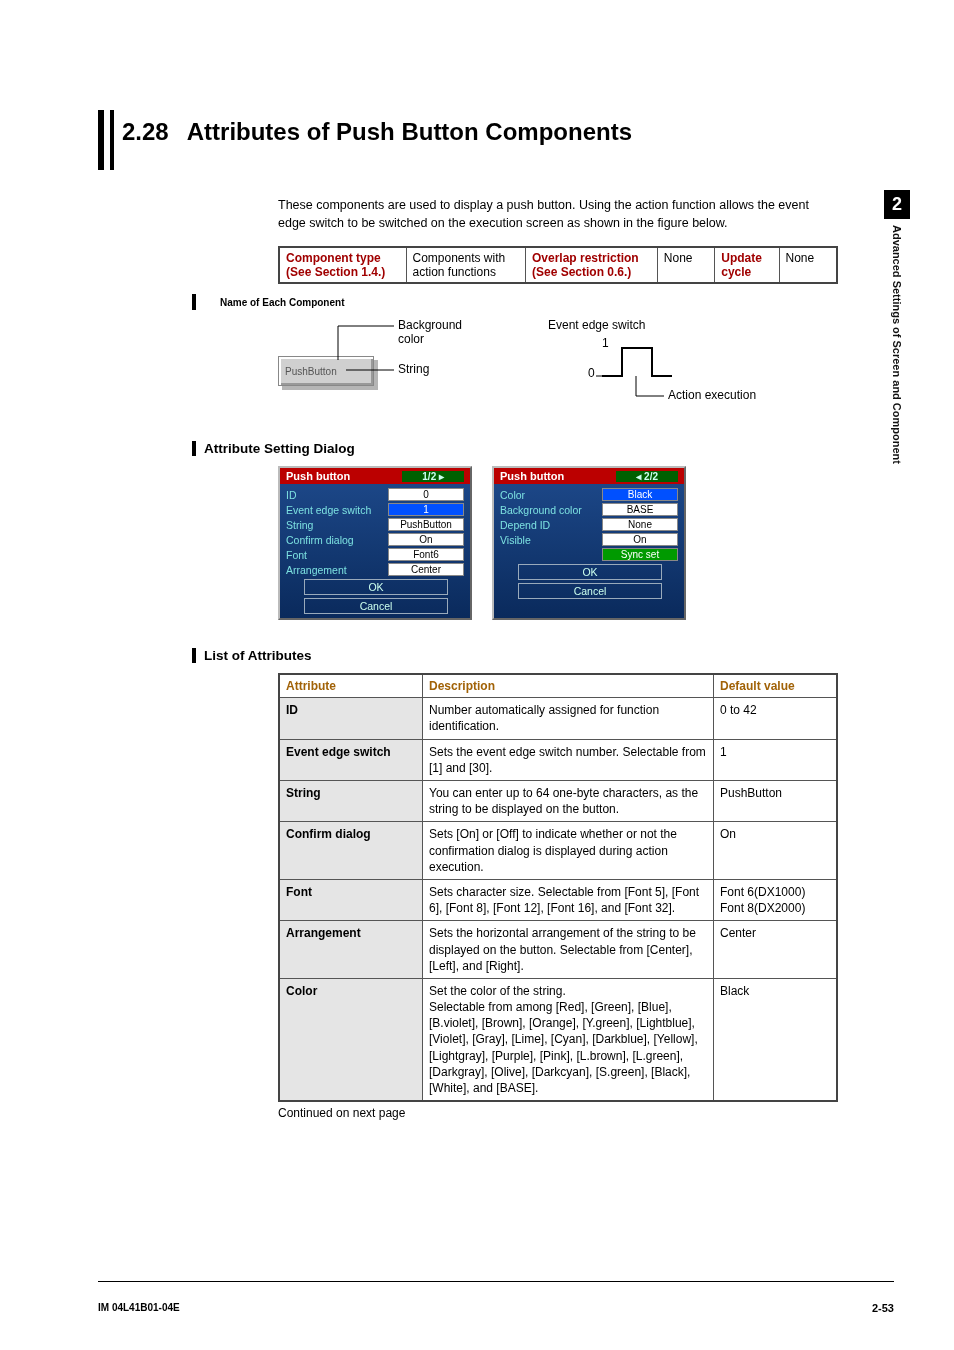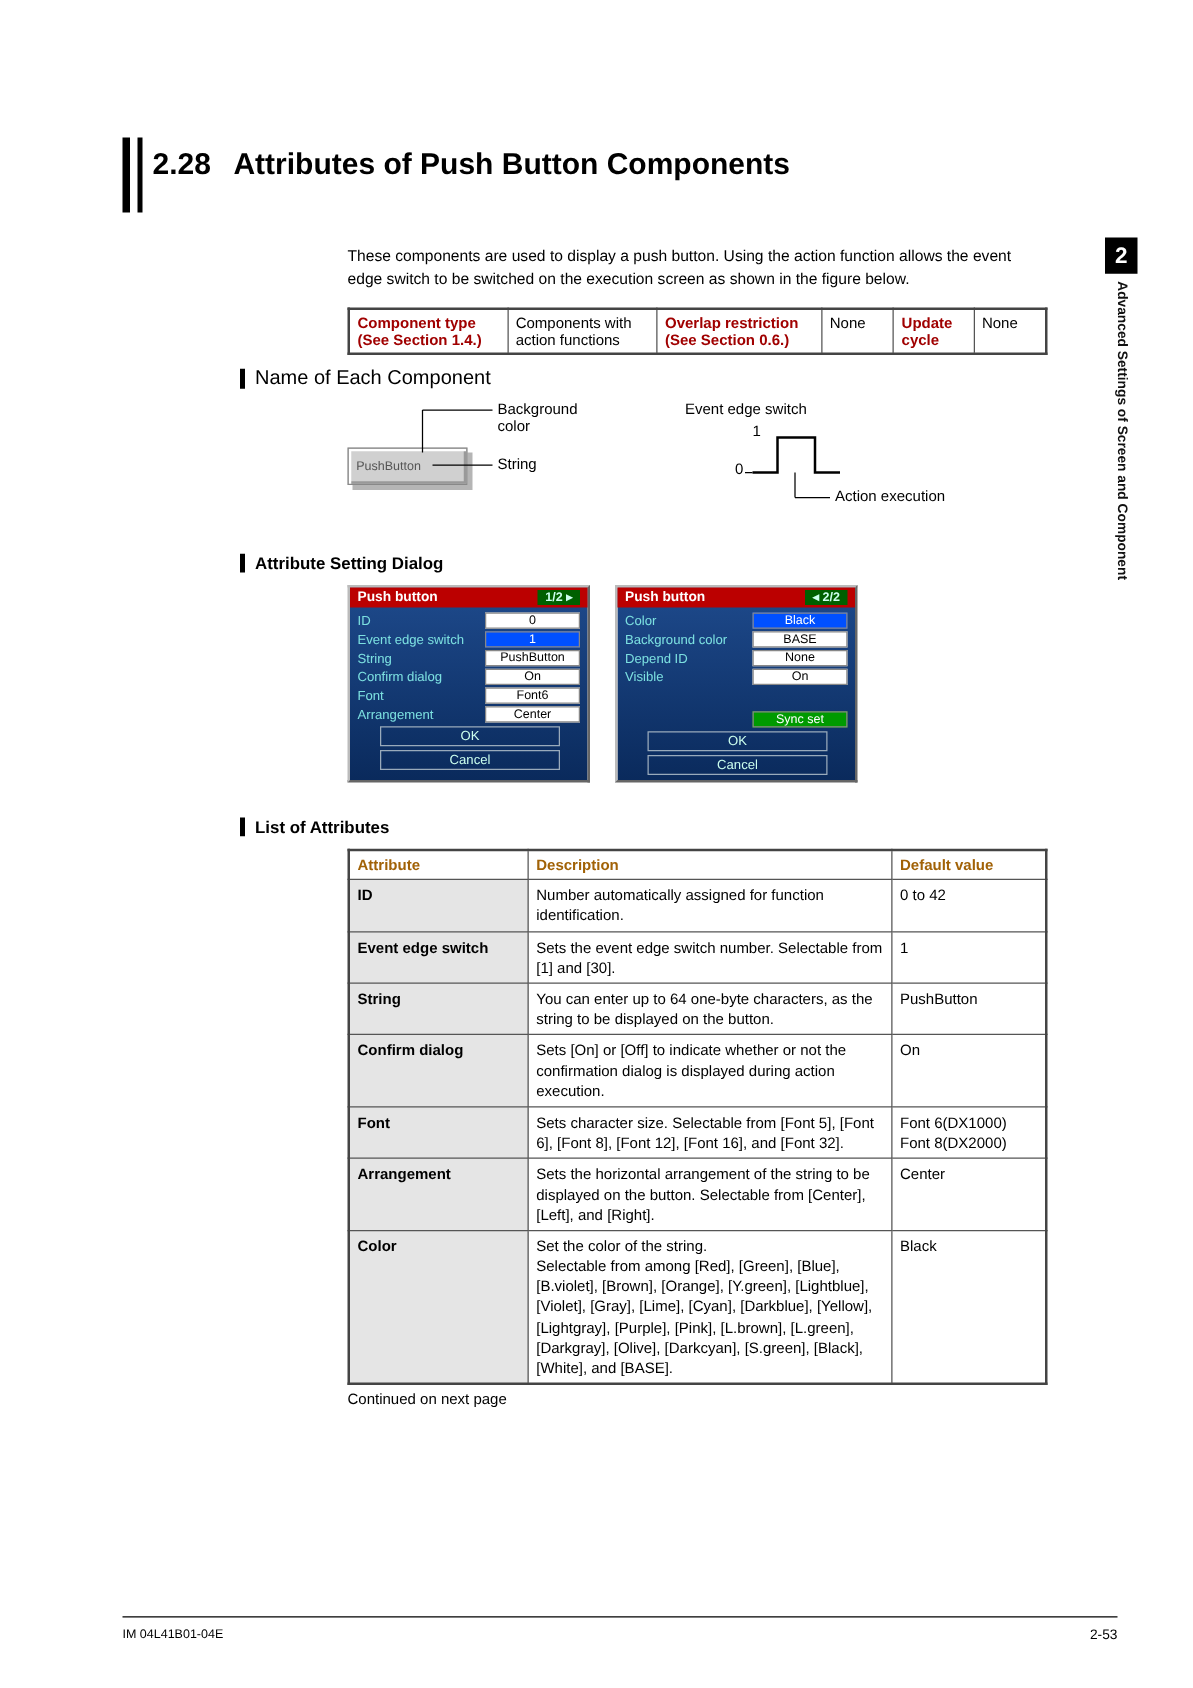--- a/index.html
+++ b/index.html
@@ -103,24 +103,24 @@
   .info-hdr {
     color: #a00000;
     font-weight: bold;
     background: #fff;
   }
 
   
   .subhead {
     display:flex;
     align-items:center;
-    gap:8px;
+    gap:24px;
     margin: 10px 0 8px 94px;
-    font-size: 16px;
-    font-weight: normal;
+    font-size: 10px;
+    font-weight: bold;
   }
   .subhead-bar{
     width:4px; height:16px; background:#000;
   }
 
   .subhead2 {
     display:flex;
     align-items:center;
     gap:8px;
     margin: 28px 0 10px 94px;
@@ -220,21 +220,21 @@
     color:#fff;
     font-weight:bold;
     font-size:11px;
     padding:2px 6px;
     display:flex; justify-content:space-between;align-items:flex-end;
   }
   .dialog-title .page-ind{
     background:#006000;
     color:#cfe;
     font-size:10px;
-    padding:0 6px;
+    padding:0 20px;
   }
   .dialog-body{
     padding:4px 6px 0 6px;
   }
   .drow{
     display:flex;
     justify-content:space-between;
     align-items:center;
     margin-bottom:2px;
     gap:6px;
@@ -253,21 +253,20 @@
     text-align:center;
     border:1px solid #888;
   }
   .drow-val.blue{
     background:#0050ff;
     color:#fff;
   }
   .drow-val.green{
     background:#009a00;
     color:#fff;
-    margin-top:19px;
   }
   .dbtn{
     margin: 3px 24px 0 24px;
     border:1px solid #9ab;
     background:transparent;
     width:142px;
     color:#cfe;
     font-size:10.5px;
     padding:1px 0;
     text-align:center;
@@ -309,25 +308,25 @@
     margin-top:4px;
   }
 
   
   .footer{
     position:absolute;
     bottom:36px;
     left:98px;
     right:60px;
     border-top:1px solid #000;
-    padding-top:8px;
+    padding-top:20px;
     display:flex;
     justify-content:space-between;
     font-size:10px;
-    font-weight:normal;
+    font-weight:bold;
   }
   .footer .right{font-size:11px;}
 </style>
 </head>
 <body>
 <div class="page">
 
 <div class="side-tab">
   <div class="side-chapter-num">2</div>
   <div class="side-chapter-text">Advanced Settings of Screen and Component</div>

